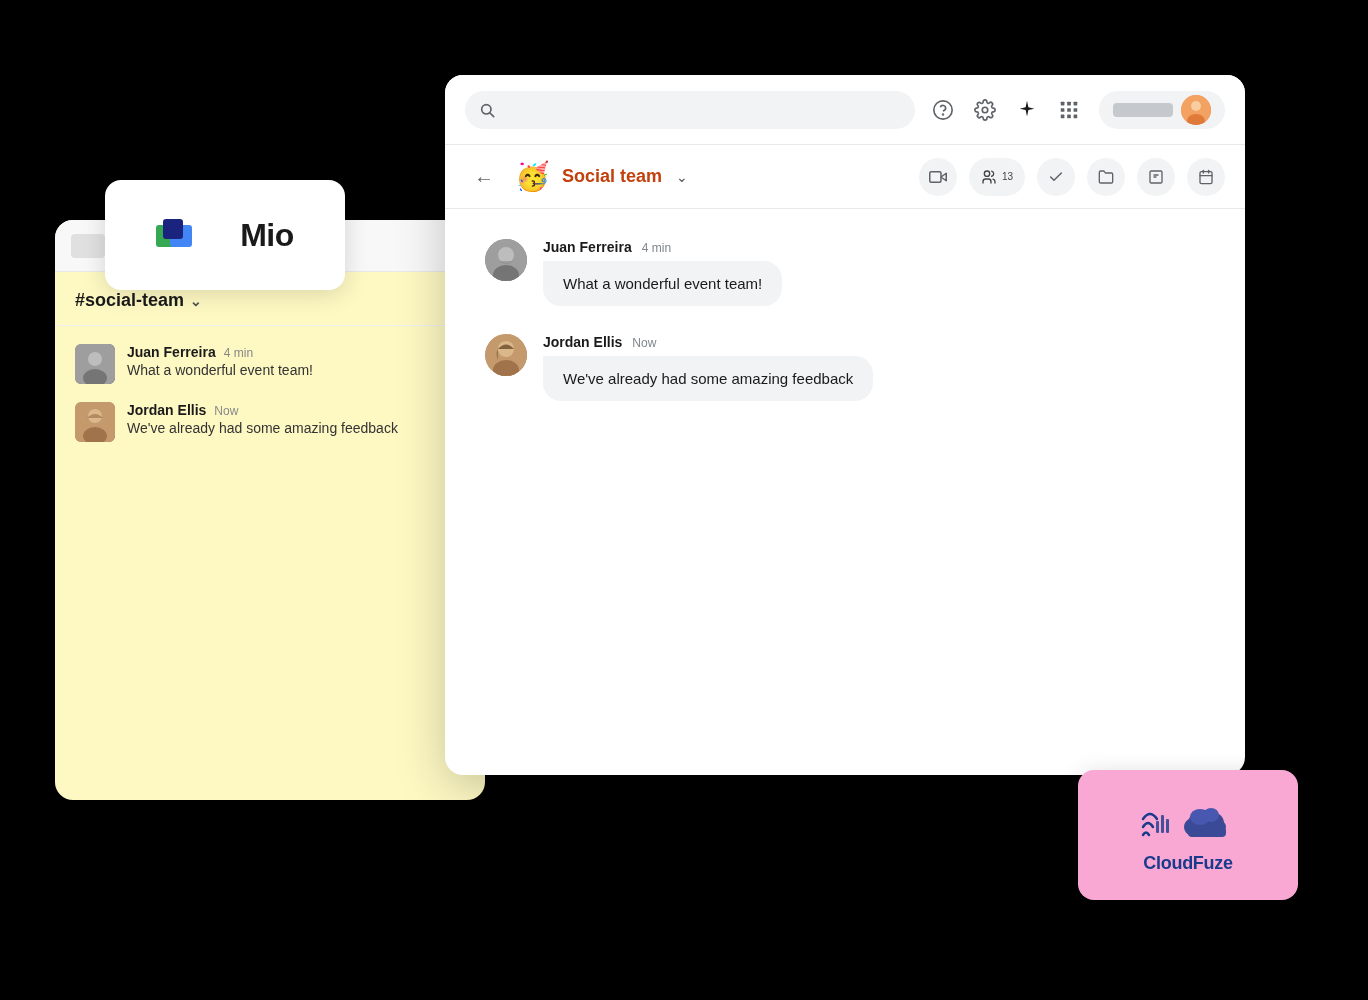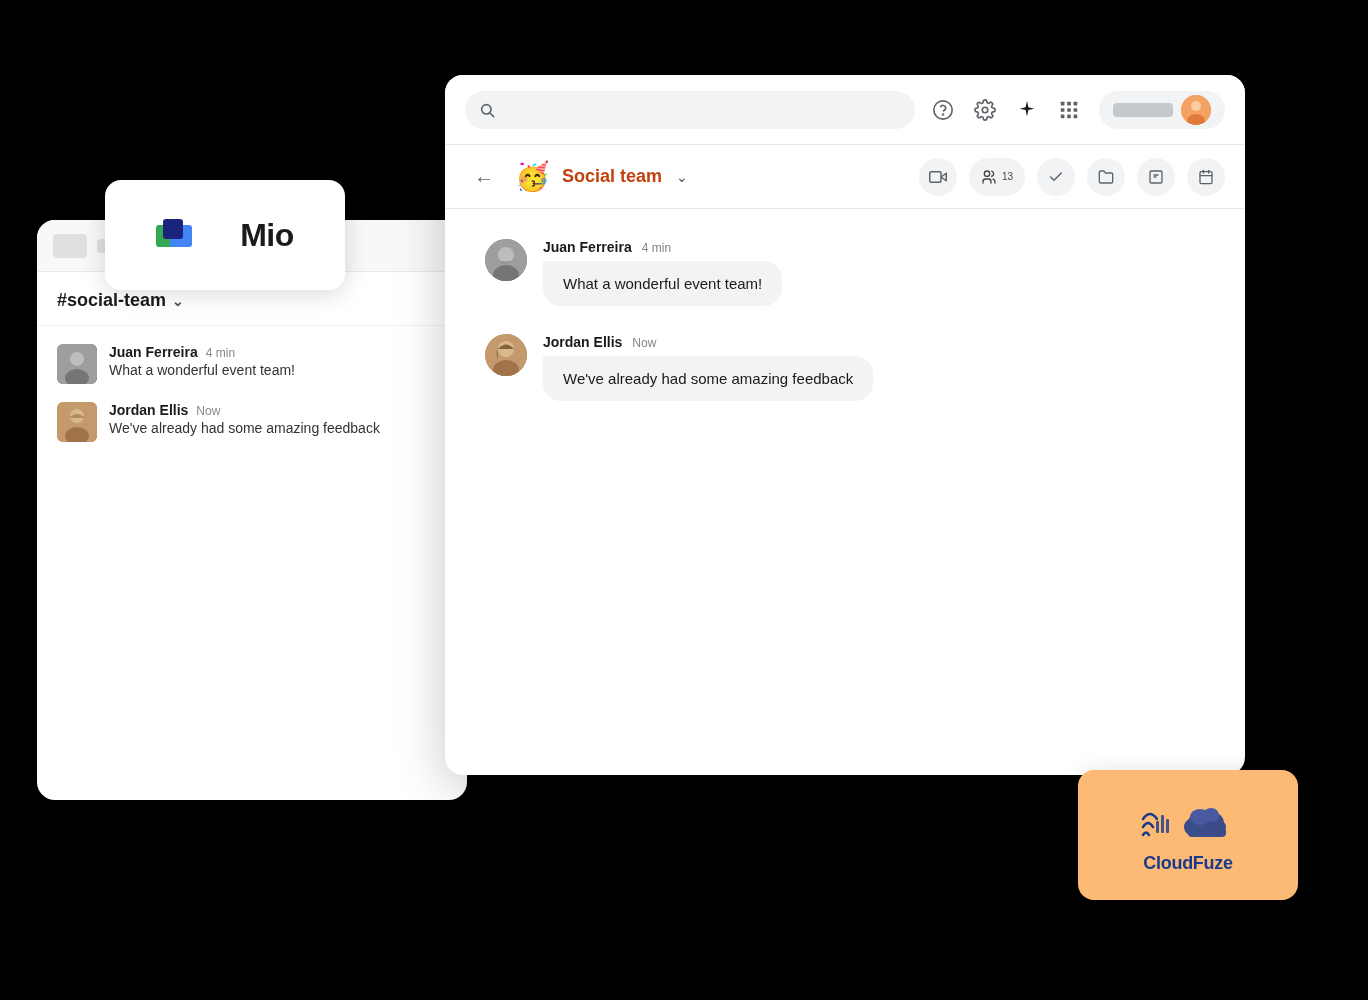--- a/index.html
+++ b/index.html
@@ -14,25 +14,25 @@
 
     .scene {
       position: absolute;
       inset: 0;
       background: #000;
     }
 
     
     .slack-panel {
       position: absolute;
-      left: 37px;
+      left: 55px;
       top: 220px;
       width: 430px;
       height: 580px;
-      background: #ffffff;
+      background: #fef9c3;
       border-radius: 18px;
       box-shadow: 0 8px 40px rgba(0,0,0,0.18);
       overflow: hidden;
       z-index: 2;
     }
 
     .slack-top-bar {
       height: 52px;
       background: #f8f8f8;
       border-bottom: 1px solid #e8e8e8;
@@ -377,21 +377,21 @@
       max-width: 520px;
     }
 
     
     .cloudfuze-card {
       position: absolute;
       right: 70px;
       bottom: 100px;
       width: 220px;
       height: 130px;
-      background: #fdba74;
+      background: #f9a8d4;
       border-radius: 16px;
       box-shadow: 0 4px 24px rgba(0,0,0,0.15);
       display: flex;
       flex-direction: column;
       align-items: center;
       justify-content: center;
       gap: 10px;
       z-index: 5;
     }
 

